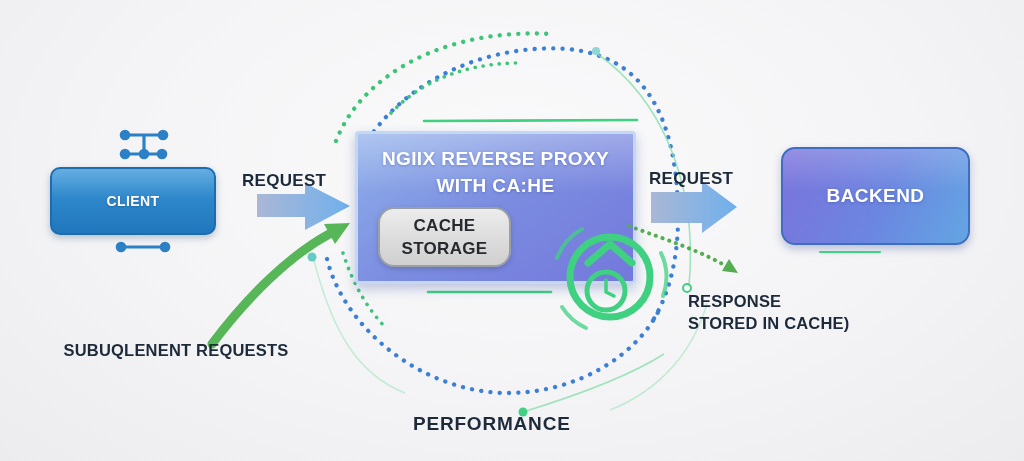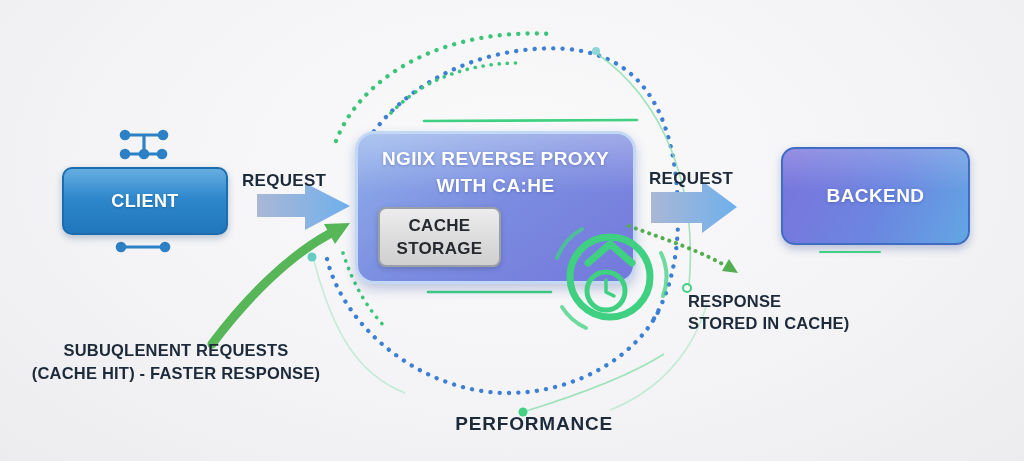--- a/index.html
+++ b/index.html
@@ -31,51 +31,51 @@
   .stop-a{stop-color:var(--arrow-blue-light);}
   .stop-b{stop-color:var(--arrow-blue);}
   .teal-dot{fill:#66cbc3;}
   .pale-dot{fill:#8fd6d6;}
   .green-dot{fill:#43d084;}
   .small-ring{fill:none;stroke:#43d084;stroke-width:2;}
 
   
   .box{position:absolute;z-index:3;display:flex;flex-direction:column;align-items:center;justify-content:center;
        text-align:center;color:#fff;font-weight:bold;box-sizing:border-box;}
-  .client-box{left:62px;top:167px;width:166px;height:68px;
+  .client-box{left:50px;top:167px;width:166px;height:68px;
     background:linear-gradient(180deg,rgba(255,255,255,.22),rgba(255,255,255,0) 45%),
                linear-gradient(180deg,var(--client-box-top),var(--client-box-bottom));
     border:2px solid var(--client-border);border-radius:10px;
-    font-size:18px;line-height:24px;letter-spacing:.4px;
+    font-size:14px;line-height:24px;letter-spacing:.4px;
     box-shadow:0 3px 7px rgba(20,60,100,.28);text-shadow:0 1px 2px rgba(0,40,80,.3);}
   .proxy-box{left:355px;top:131px;width:281px;height:153px;justify-content:flex-start;padding-top:11px;
     background:linear-gradient(180deg,rgba(255,255,255,.28),rgba(255,255,255,0) 40%),
                linear-gradient(145deg,var(--proxy-box-start) 0%,#7b8ce0 50%,var(--proxy-box-end) 100%);
-    border:3px solid var(--proxy-border);border-radius:19px;
+    border:3px solid var(--proxy-border);border-radius:4px;
     font-size:19px;line-height:27px;letter-spacing:.4px;
     box-shadow:0 5px 12px rgba(60,80,160,.30);text-shadow:0 1px 3px rgba(40,60,140,.35);}
-  .cache-box{left:378px;top:207px;width:123px;height:60px;z-index:3;
+  .cache-box{left:378px;top:207px;width:133px;height:60px;z-index:3;
     background:linear-gradient(180deg,var(--cache-box-top),var(--cache-box-bottom));
-    border:2px solid var(--cache-border);border-radius:8px;
+    border:2px solid var(--cache-border);border-radius:16px;
     color:var(--cache-text);font-size:17px;line-height:23px;letter-spacing:.3px;
     box-shadow:0 2px 5px rgba(40,50,80,.25);text-shadow:none;}
   .backend-box{left:749px;top:147px;width:189px;height:98px;
     background:linear-gradient(180deg,rgba(255,255,255,.2),rgba(255,255,255,0) 45%),
                linear-gradient(115deg,var(--backend-box-start) 0%,#6b86e0 55%,var(--backend-box-end) 100%);
     border:2px solid var(--backend-border);border-radius:14px;
     font-size:19px;line-height:26px;letter-spacing:.4px;
     box-shadow:0 4px 9px rgba(50,70,150,.3);text-shadow:0 1px 3px rgba(40,60,140,.35);margin-left:32px;}
 
   
   .lbl{position:absolute;z-index:5;color:var(--text-dark);font-weight:bold;}
   .lbl-request-left{left:242px;top:171px;font-size:17px;letter-spacing:.3px;}
   .lbl-request-right{left:649px;top:169px;font-size:17px;letter-spacing:.3px;}
   .lbl-subsequent{left:26px;top:339px;width:300px;text-align:center;font-size:16.5px;line-height:23px;letter-spacing:.2px;}
   .lbl-response{left:688px;top:290px;font-size:16.5px;line-height:22px;letter-spacing:.2px;}
-  .lbl-performance{left:413px;top:413px;width:200px;text-align:right;font-size:19px;letter-spacing:.8px;}
+  .lbl-performance{left:413px;top:413px;width:200px;text-align:left;font-size:19px;letter-spacing:.8px;}
 </style>
 </head>
 <body>
 
 <div class="stage">
 
   <svg class="layer bg" width="1024" height="461" viewBox="0 0 1024 461">
     <defs>
       <linearGradient id="arrowGrad" x1="0" y1="0" x2="1" y2="0">
         <stop class="stop-a" offset="0"></stop>
@@ -155,21 +155,20 @@
       <path class="icon-green-arc" d="M 586,328 A 56 56 0 0 1 562,307"></path>
     </g>
     <path class="dots-darkgreen" d="M 629,226 C 667,240 704,252 729,268"></path>
     <polygon class="dotted-arrow-head" points="738,273 722,271 729,259"></polygon>
   </svg>
 
   <div class="lbl lbl-request-left">REQUEST</div>
   <div class="lbl lbl-request-right">REQUEST</div>
   <div class="lbl lbl-subsequent">
     <div>SUBUQLENENT REQUESTS</div>
-    <div>(CACHE HIT) - FASTER RESPONSE)</div>
   </div>
   <div class="lbl lbl-response">
     <div>RESPONSE</div>
     <div>STORED IN CACHE)</div>
   </div>
   <div class="lbl lbl-performance">PERFORMANCE</div>
 
 </div>
 
 </body></html>

